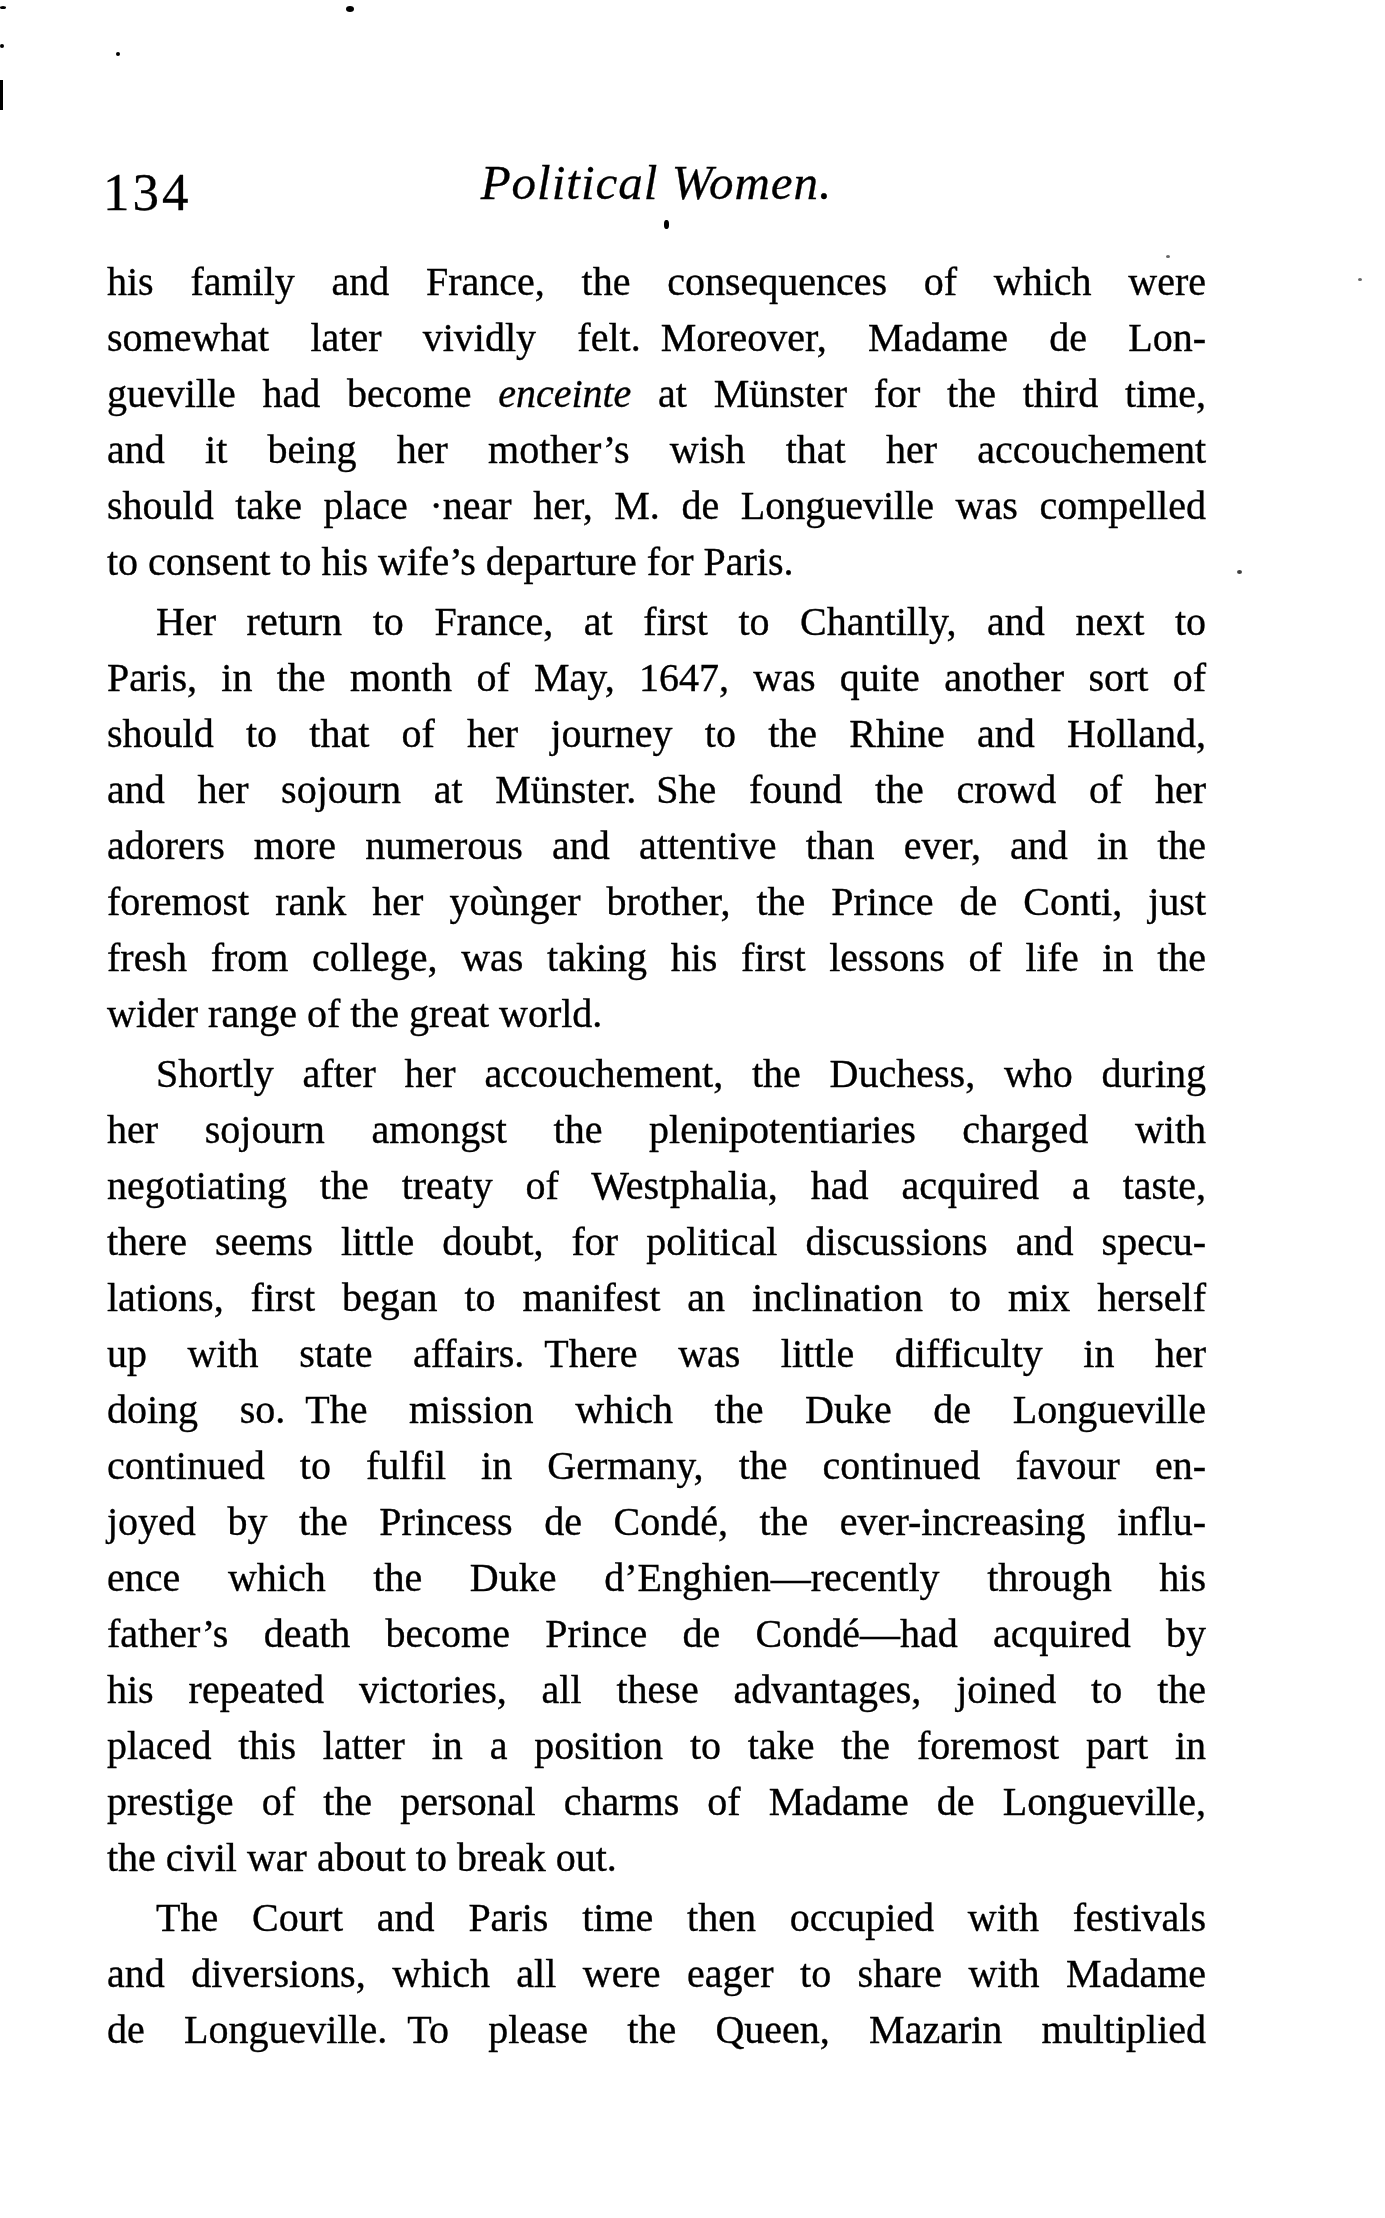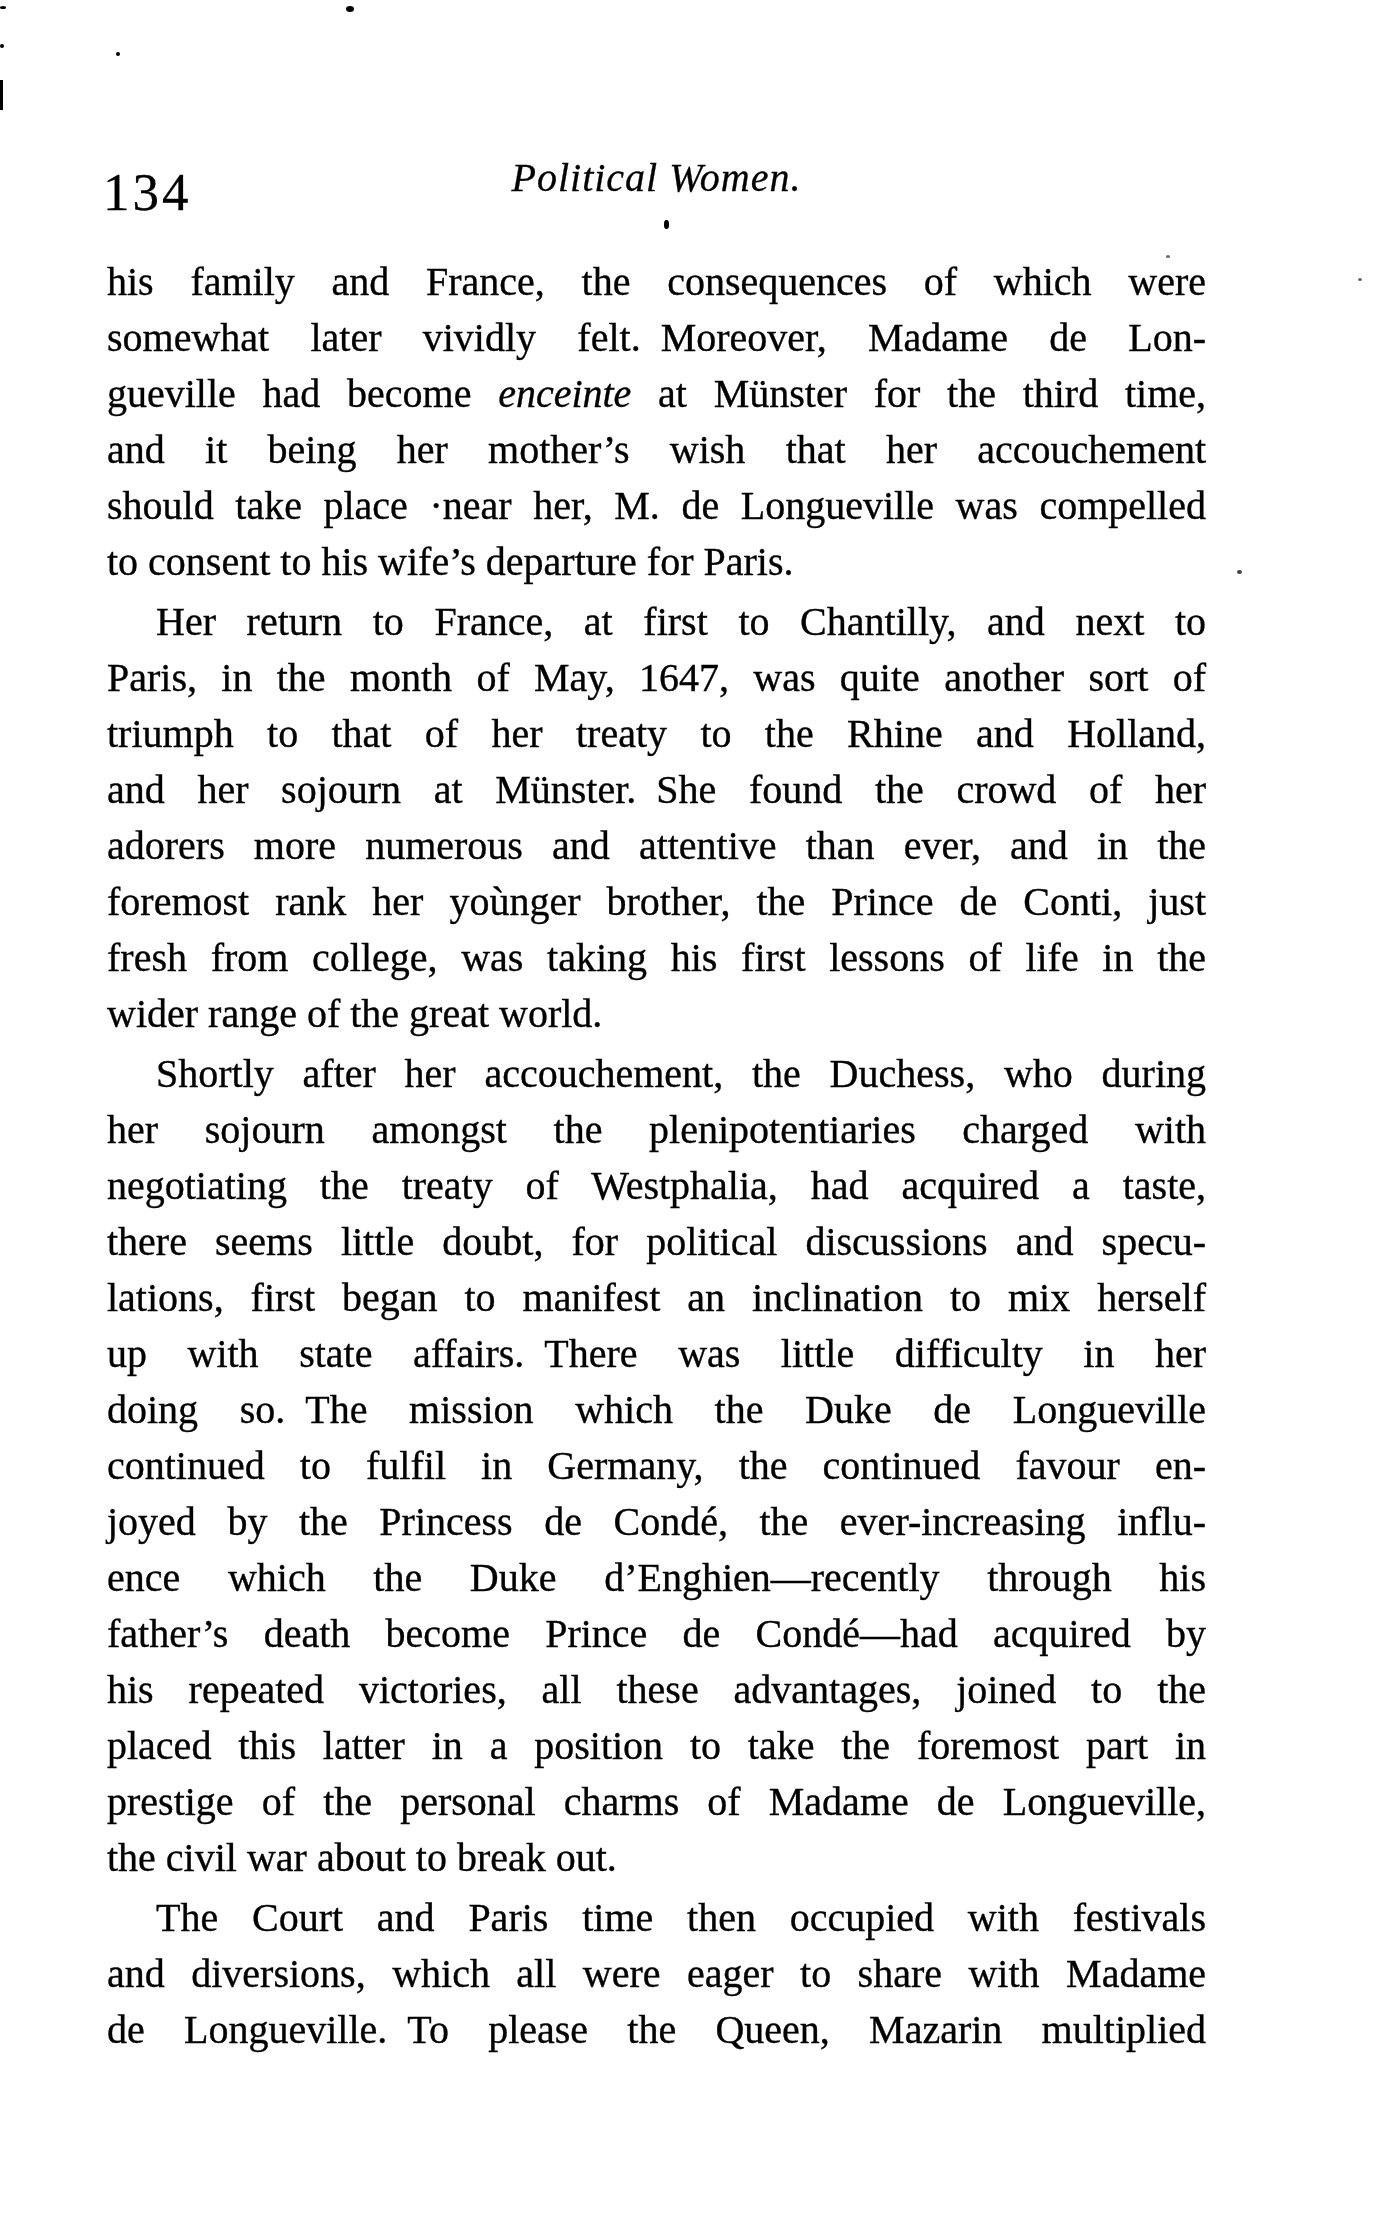--- a/index.html
+++ b/index.html
@@ -33,21 +33,21 @@
     letter-spacing: 3px;
     -webkit-text-stroke: 0.3px #000;
   }
   .running-title {
     position: absolute;
     left: 0;
     right: 0;
     top: 8px;
     text-align: center;
     font-style: italic;
-    font-size: 40px;
+    font-size: 49px;
     line-height: 1;
     letter-spacing: 1px;
     -webkit-text-stroke: 0.3px #000;
   }
   
   .text-block {
     position: absolute;
     left: 103px;
     top: 250px;
     width: 1107px;
@@ -102,21 +102,21 @@
         <div class="line"><span>his family and France, the consequences of which were</span></div>
         <div class="line"><span>somewhat later vividly felt. Moreover, Madame de Lon-</span></div>
         <div class="line"><span>gueville had become </span><i>enceinte</i><span> at Münster for the third time,</span></div>
         <div class="line"><span>and it being her mother’s wish that her accouchement</span></div>
         <div class="line"><span>should take place ·near her, M. de Longueville was compelled</span></div>
         <div class="line endp"><span>to consent to his wife’s departure for Paris.</span></div>
       </div>
       <div class="paragraph">
         <div class="line indent"><span>Her return to France, at first to Chantilly, and next to</span></div>
         <div class="line"><span>Paris, in the month of May, 1647, was quite another sort of</span></div>
-        <div class="line"><span>triumph to that of her treaty to the Rhine and Holland,</span></div>
+        <div class="line"><span>should to that of her journey to the Rhine and Holland,</span></div>
         <div class="line"><span>and her sojourn at Münster. She found the crowd of her</span></div>
         <div class="line"><span>adorers more numerous and attentive than ever, and in the</span></div>
         <div class="line"><span>foremost rank her yoùnger brother, the Prince de Conti, just</span></div>
         <div class="line"><span>fresh from college, was taking his first lessons of life in the</span></div>
         <div class="line endp"><span>wider range of the great world.</span></div>
       </div>
       <div class="paragraph">
         <div class="line indent"><span>Shortly after her accouchement, the Duchess, who during</span></div>
         <div class="line"><span>her sojourn amongst the plenipotentiaries charged with</span></div>
         <div class="line"><span>negotiating the treaty of Westphalia, had acquired a taste,</span></div>

